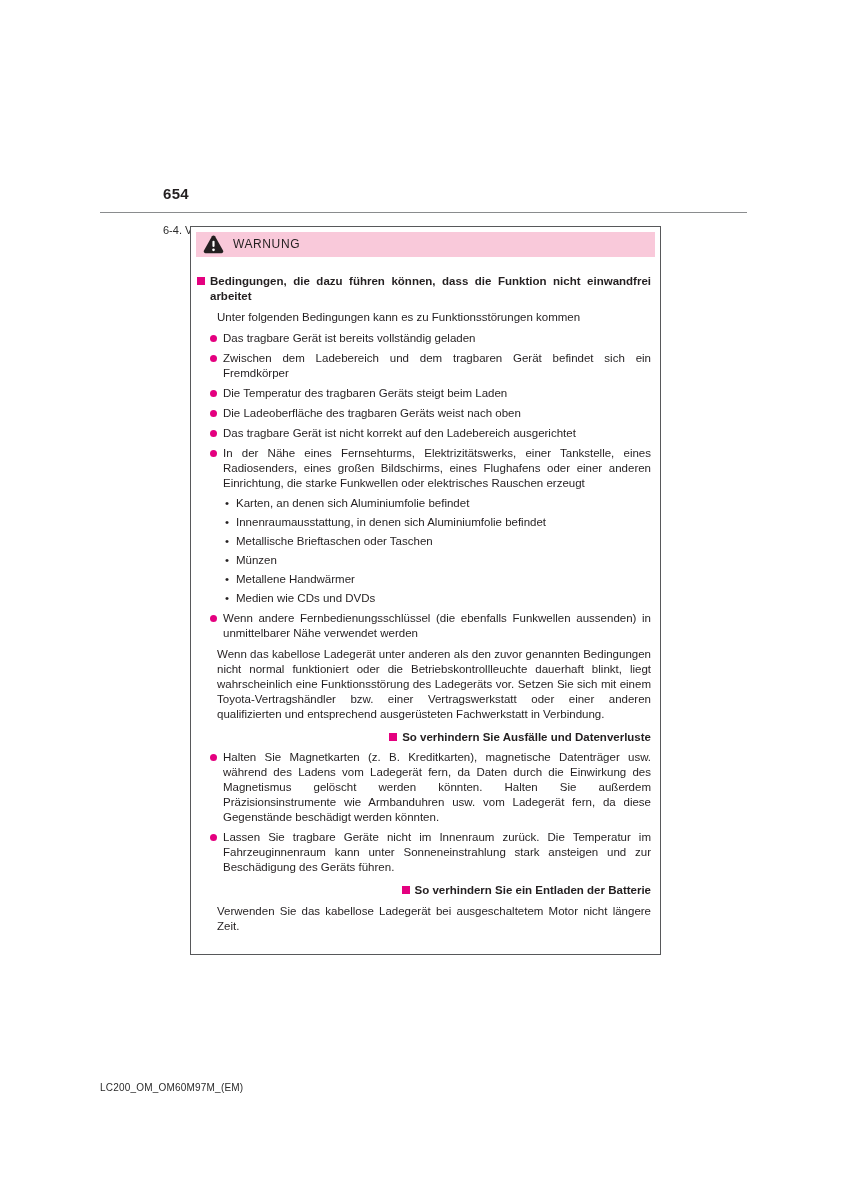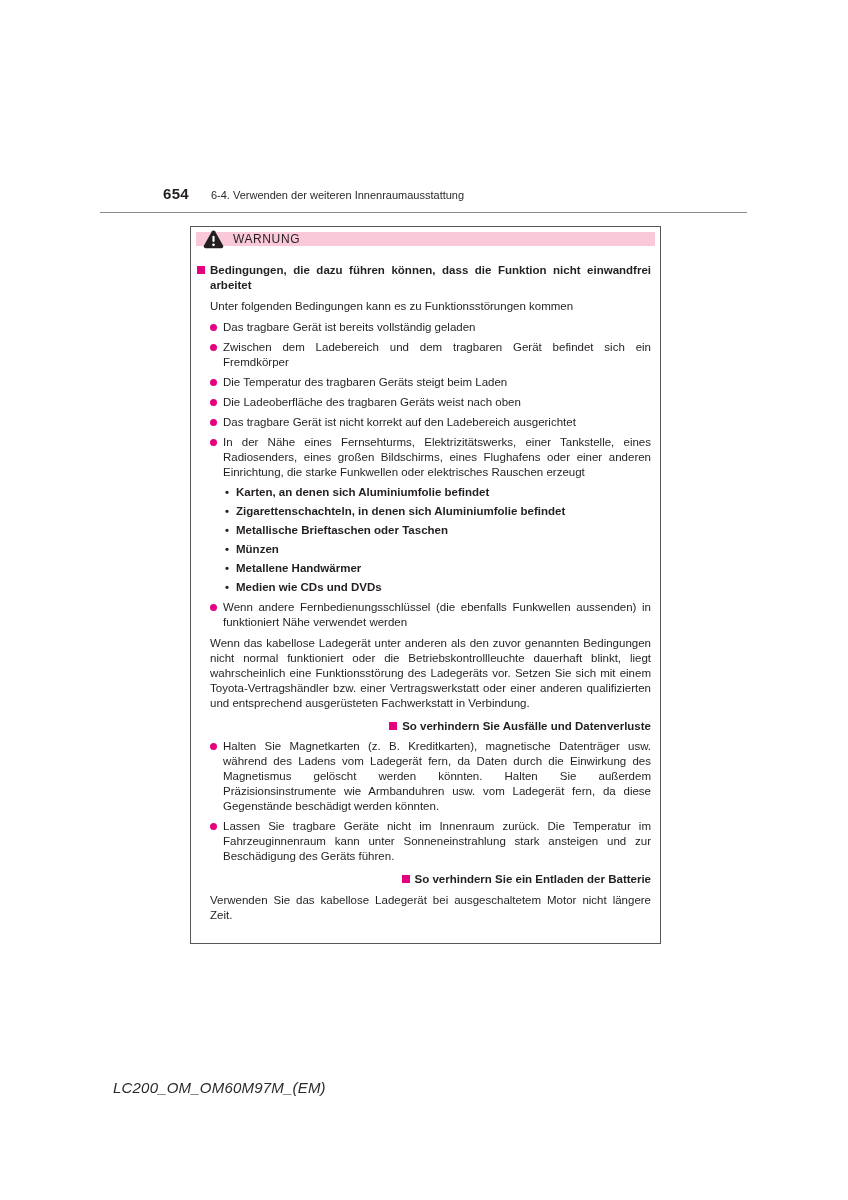--- a/index.html
+++ b/index.html
@@ -11,38 +11,38 @@
   html,body{margin:0;padding:0;}
   body{
     width:848px;height:1200px;position:relative;overflow:hidden;
     background:#ffffff;color:var(--ink);
     font-family:"Liberation Sans","DejaVu Sans",sans-serif;
     font-size:11.5px;line-height:15px;
   }
   
   .page-header{
     position:absolute;top:186px;left:163px;right:100px;
-    display:flex;align-items:baseline;gap:22px;
+    display:flex;align-items:baseline;gap:22px;flex-direction:column;
   }
   .page-number{font-size:15px;font-weight:700;letter-spacing:.3px;}
   .chapter-title{font-size:11px;color:#2a2a2a;}
   .header-rule{
     position:absolute;top:212px;left:100px;width:647px;height:0;
     border-top:1px solid #8a8c8e;
   }
   
   .warning-box{
     position:absolute;top:226px;left:190px;width:471px;
     border:1px solid #57585a;
     padding:5px 5px 14px 5px;
     background:#fff;
   }
   .warning-titlebar{
     background:var(--pink);
-    height:14px;
+    height:25px;
     display:flex;align-items:center;gap:9px;
     padding-left:7px;
   }
   .warning-titlebar .tri{display:flex;align-items:center;}
   .warning-title-text{
     font-size:12px;letter-spacing:.6px;color:var(--ink);
   }
   .warning-content{
     padding:9px 4px 0 1px;
   }
@@ -53,48 +53,47 @@
     display:flex;
     margin:8px 0 4px 0;
     justify-content:flex-end;
   }
   .sq-marker{
     flex:0 0 auto;
     width:8px;height:8px;background:var(--accent);
     margin:3px 5px 0 0;
   }
   .blk-paragraph{
-    margin:6px 0 6px 13px;
+    margin:6px 0 6px 20px;
   }
   .blk-bullet{
     position:relative;
     margin:5px 0 5px 13px;
     padding-left:13px;
   }
   .blk-bullet::before{
     content:"";
     position:absolute;left:0;top:4px;
     width:7px;height:7px;border-radius:50%;
     background:var(--accent);
   }
   .blk-subbullet{
     position:relative;
     margin:4px 0 4px 28px;
     padding-left:11px;
-    font-weight:bold;
   }
   .blk-subbullet::before{
     content:"\2022";
     position:absolute;left:0;top:0;
     color:var(--ink);
   }
   
   .page-footer{
-    position:absolute;top:1080px;left:113px;
-    font-size:15px;color:#2a2a2a;letter-spacing:.2px;font-style:italic;
+    position:absolute;top:1080px;left:100px;
+    font-size:10px;color:#2a2a2a;letter-spacing:.2px;
   }
 </style>
 </head>
 <body>
 
 <div class="page-header">
   <span class="page-number">654</span>
   <span class="chapter-title">6-4. Verwenden der weiteren Innenraumausstattung</span>
 </div>
 <div class="header-rule"></div>
@@ -116,26 +115,26 @@
         <span class="blk-text">Bedingungen, die dazu führen können, dass die Funktion nicht einwandfrei arbeitet</span>
       </div>
       <div class="blk blk-paragraph">Unter folgenden Bedingungen kann es zu Funktionsstörungen kommen</div>
       <div class="blk blk-bullet">Das tragbare Gerät ist bereits vollständig geladen</div>
       <div class="blk blk-bullet">Zwischen dem Ladebereich und dem tragbaren Gerät befindet sich ein Fremdkörper</div>
       <div class="blk blk-bullet">Die Temperatur des tragbaren Geräts steigt beim Laden</div>
       <div class="blk blk-bullet">Die Ladeoberfläche des tragbaren Geräts weist nach oben</div>
       <div class="blk blk-bullet">Das tragbare Gerät ist nicht korrekt auf den Ladebereich ausgerichtet</div>
       <div class="blk blk-bullet">In der Nähe eines Fernsehturms, Elektrizitätswerks, einer Tankstelle, eines Radiosenders, eines großen Bildschirms, eines Flughafens oder einer anderen Einrichtung, die starke Funkwellen oder elektrisches Rauschen erzeugt</div>
       <div class="blk blk-subbullet">Karten, an denen sich Aluminiumfolie befindet</div>
-      <div class="blk blk-subbullet">Zigarettenschachteln, in denen sich Aluminiumfolie befindet</div>
+      <div class="blk blk-subbullet">Innenraumausstattung, in denen sich Aluminiumfolie befindet</div>
       <div class="blk blk-subbullet">Metallische Brieftaschen oder Taschen</div>
       <div class="blk blk-subbullet">Münzen</div>
       <div class="blk blk-subbullet">Metallene Handwärmer</div>
       <div class="blk blk-subbullet">Medien wie CDs und DVDs</div>
-      <div class="blk blk-bullet">Wenn andere Fernbedienungsschlüssel (die ebenfalls Funkwellen aussenden) in funktioniert Nähe verwendet werden</div>
+      <div class="blk blk-bullet">Wenn andere Fernbedienungsschlüssel (die ebenfalls Funkwellen aussenden) in unmittelbarer Nähe verwendet werden</div>
       <div class="blk blk-paragraph">Wenn das kabellose Ladegerät unter anderen als den zuvor genannten Bedingungen nicht normal funktioniert oder die Betriebskontrollleuchte dauerhaft blinkt, liegt wahrscheinlich eine Funktionsstörung des Ladegeräts vor. Setzen Sie sich mit einem Toyota-Vertragshändler bzw. einer Vertragswerkstatt oder einer anderen qualifizierten und entsprechend ausgerüsteten Fachwerkstatt in Verbindung.</div>
       <div class="blk blk-heading">
         <span class="sq-marker"></span>
         <span class="blk-text">So verhindern Sie Ausfälle und Datenverluste</span>
       </div>
       <div class="blk blk-bullet">Halten Sie Magnetkarten (z. B. Kreditkarten), magnetische Datenträger usw. während des Ladens vom Ladegerät fern, da Daten durch die Einwirkung des Magnetismus gelöscht werden könnten. Halten Sie außerdem Präzisionsinstrumente wie Armbanduhren usw. vom Ladegerät fern, da diese Gegenstände beschädigt werden könnten.</div>
       <div class="blk blk-bullet">Lassen Sie tragbare Geräte nicht im Innenraum zurück. Die Temperatur im Fahrzeuginnenraum kann unter Sonneneinstrahlung stark ansteigen und zur Beschädigung des Geräts führen.</div>
       <div class="blk blk-heading">
         <span class="sq-marker"></span>
         <span class="blk-text">So verhindern Sie ein Entladen der Batterie</span>

